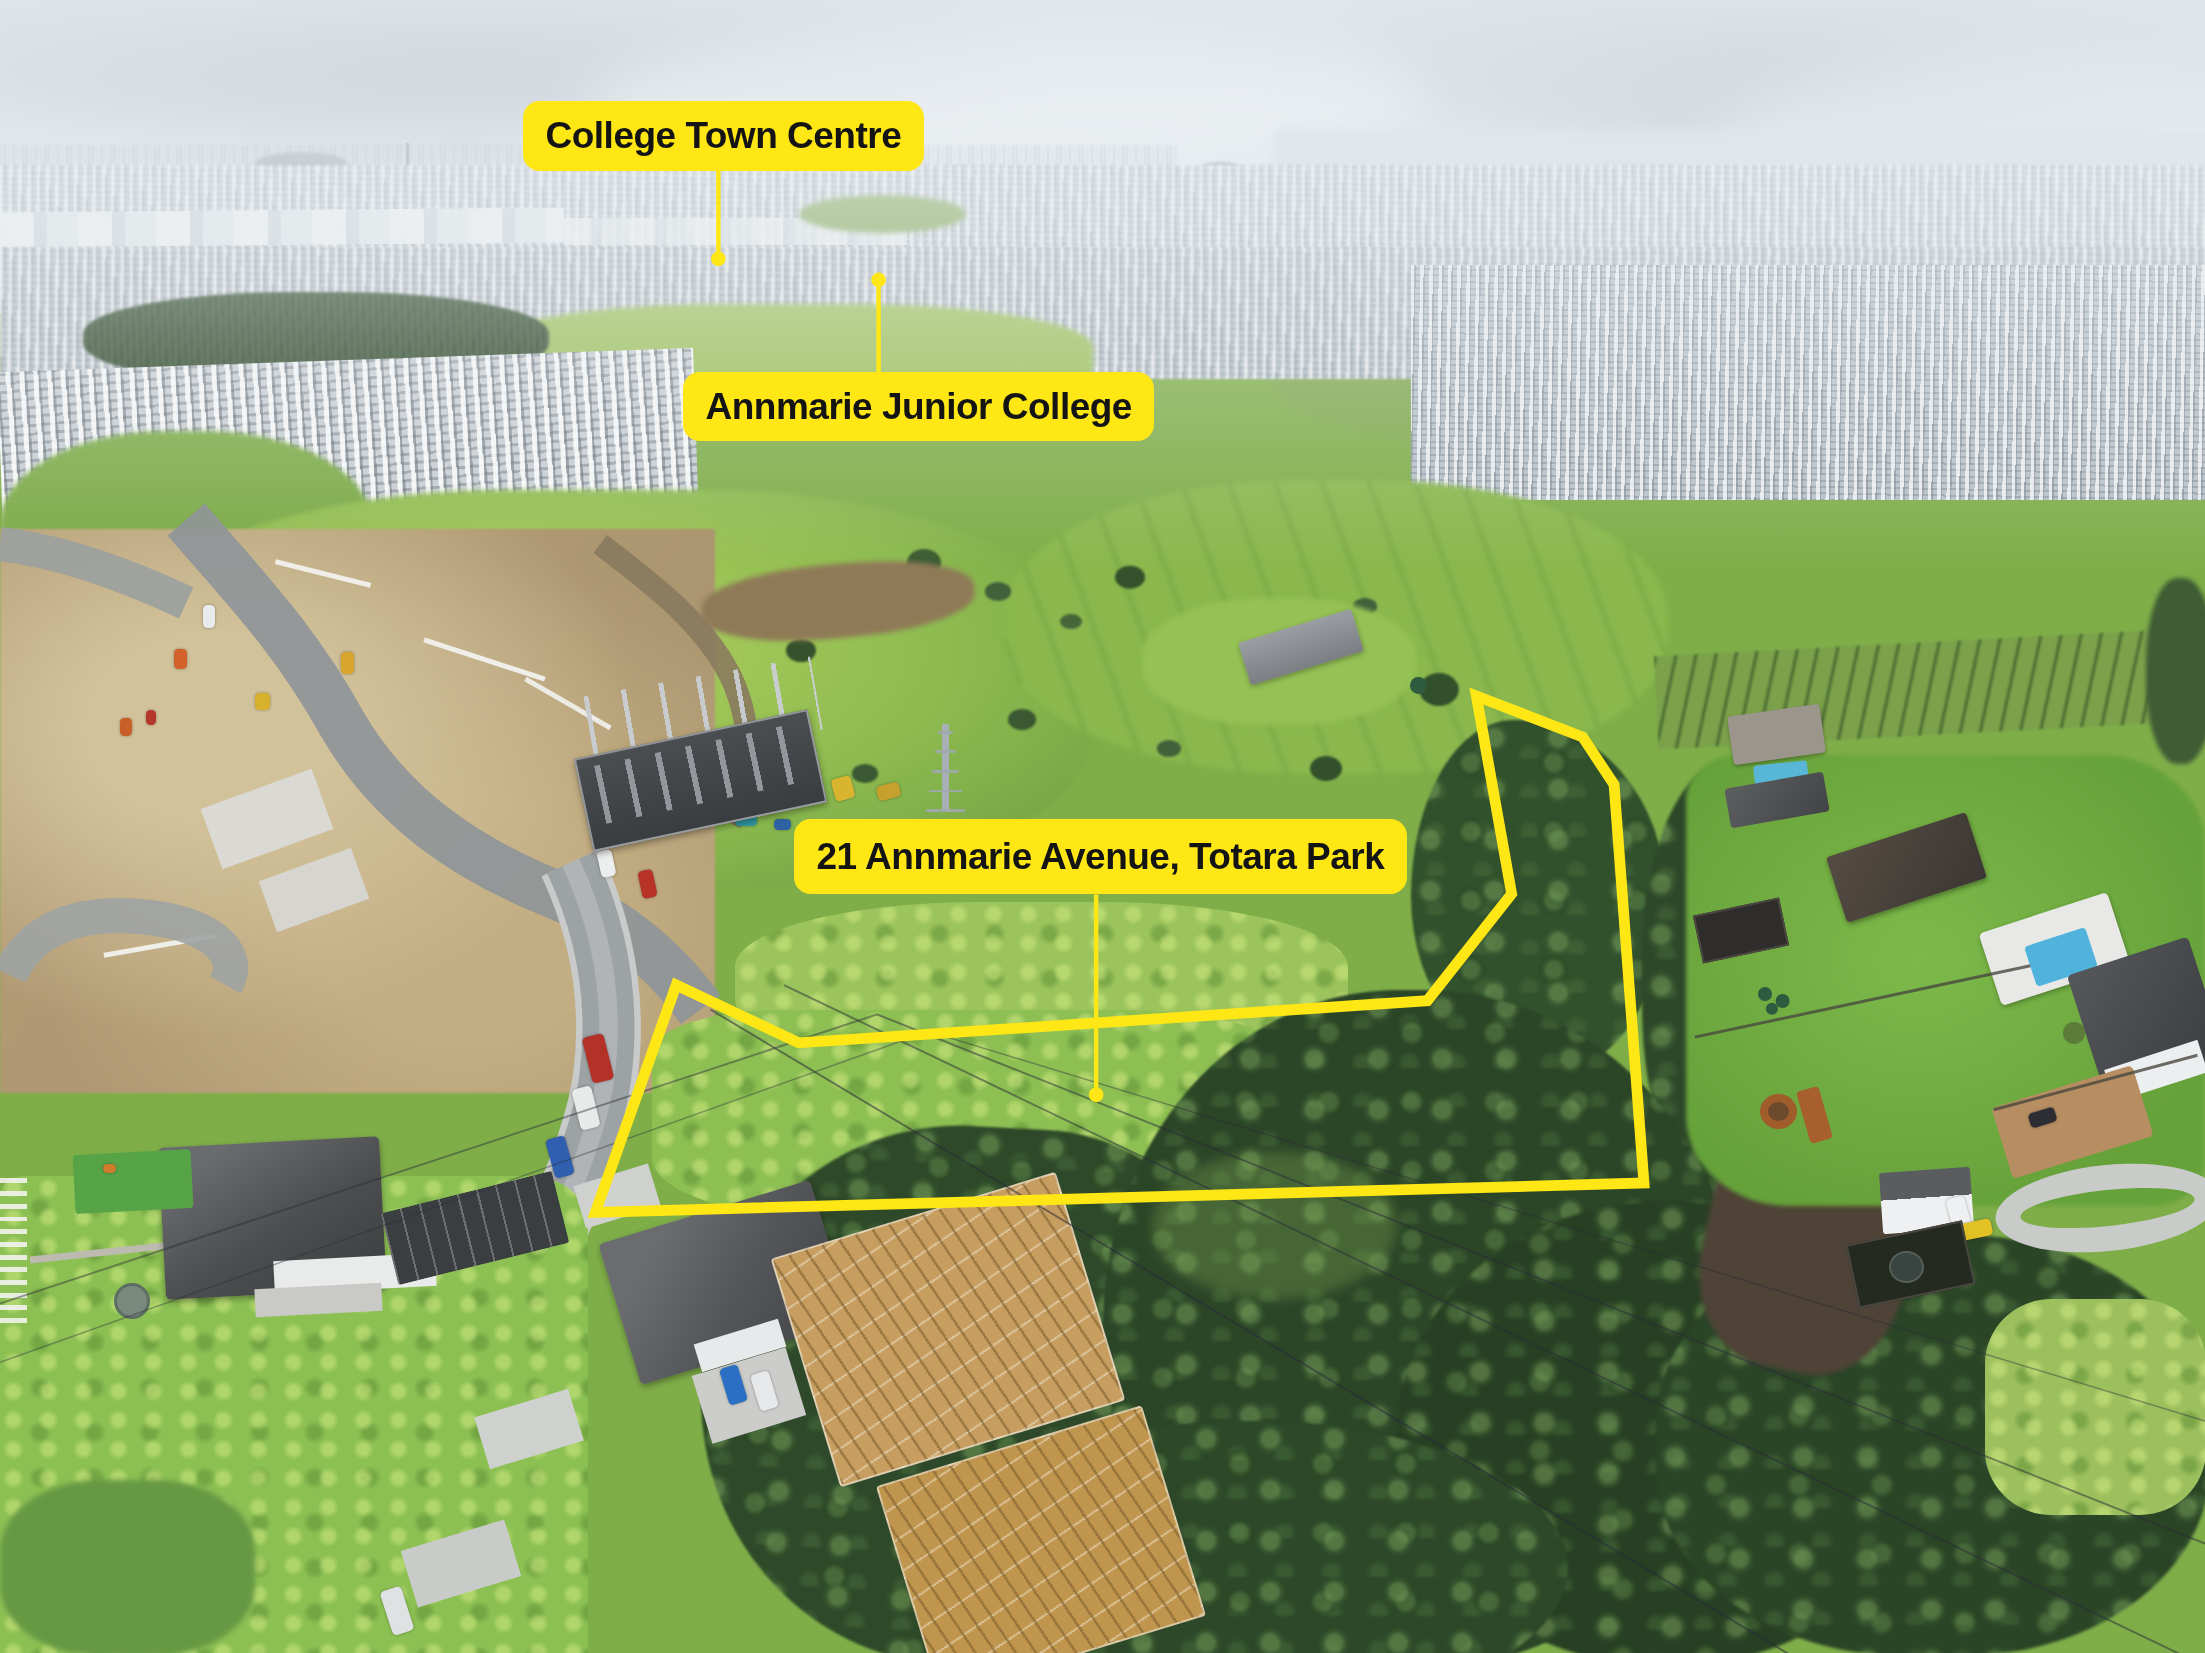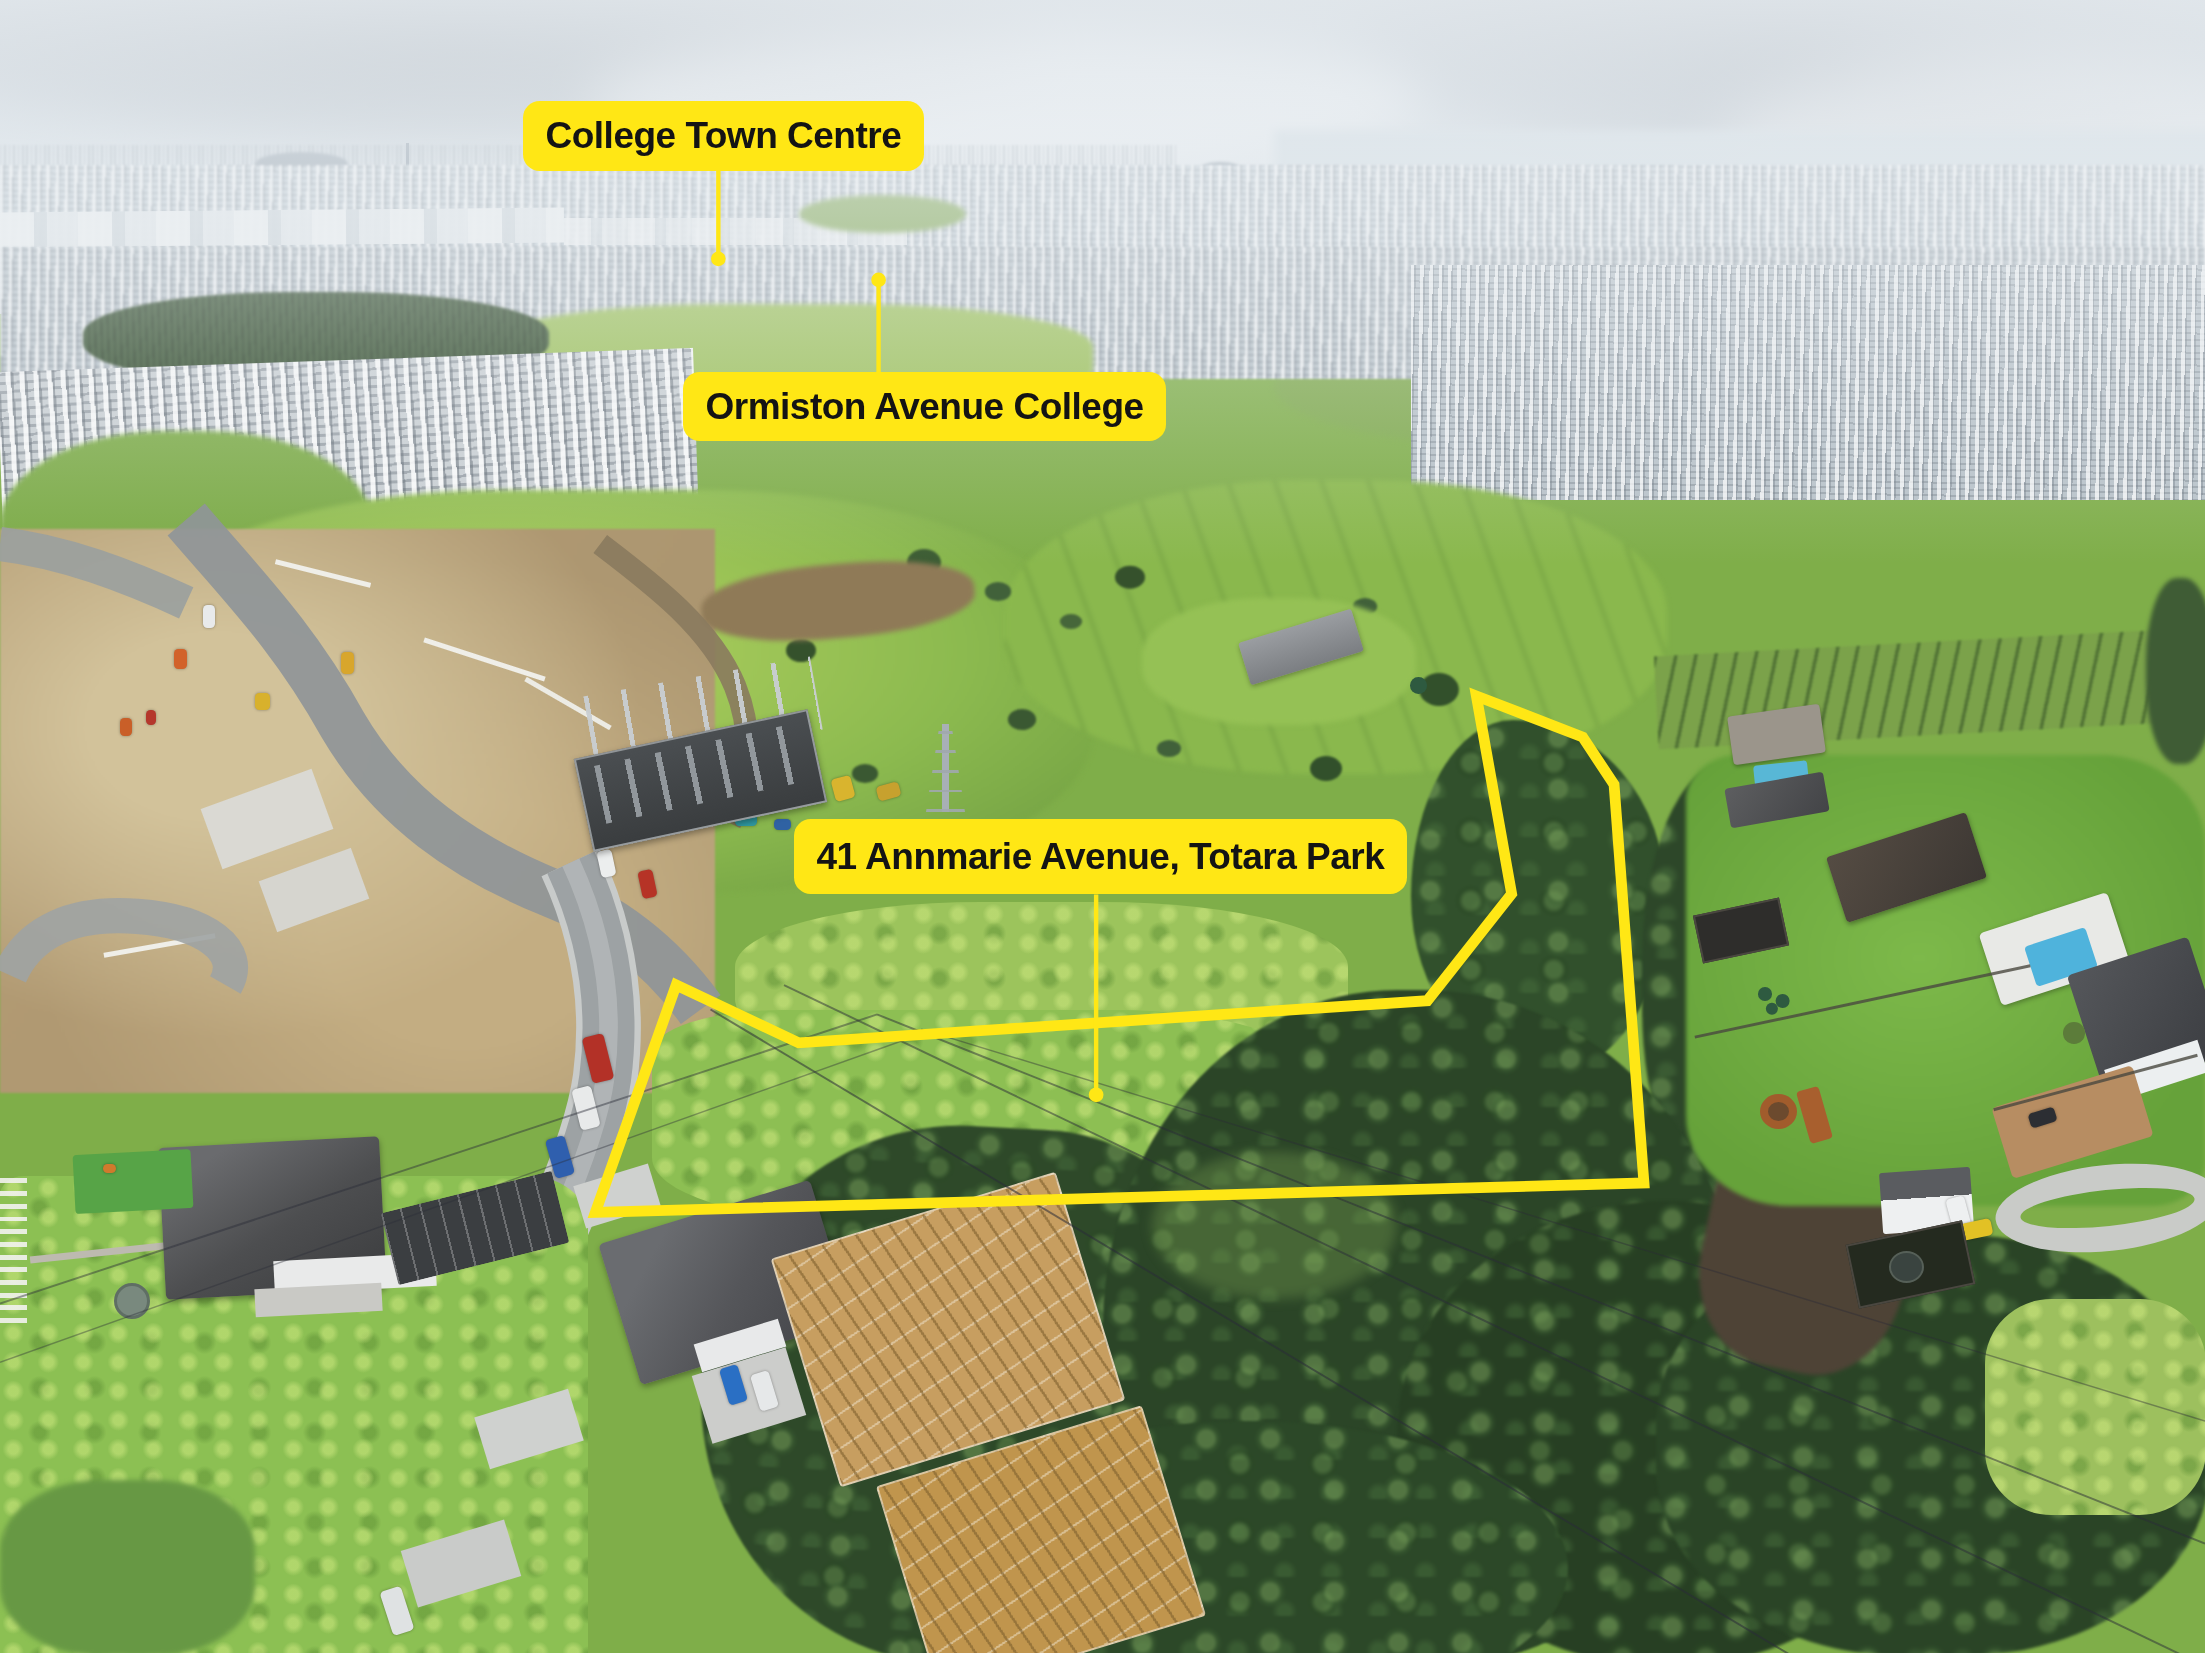--- a/index.html
+++ b/index.html
@@ -198,17 +198,17 @@
     <polygon fill="none" stroke-width="22" stroke-linejoin="miter" stroke-miterlimit="8" points="3013,1420 3230,1504 3294,1601 3355,2414 1215,2474 1380,2010 1630,2128 2913,2042 3085,1824" stroke="#FFE715"></polygon>
     <line stroke-width="9" x1="1466" y1="348" x2="1466" y2="528" stroke="#FFE715"></line>
     <circle cx="1466" cy="528" r="15" fill="#FFE715"></circle>
     <line stroke-width="9" x1="1793" y1="759" x2="1793" y2="571" stroke="#FFE715"></line>
     <circle cx="1793" cy="571" r="15" fill="#FFE715"></circle>
     <line stroke-width="9" x1="2237" y1="1825" x2="2237" y2="2234" stroke="#FFE715"></line>
     <circle cx="2237" cy="2234" r="15" fill="#FFE715"></circle>
   </svg>
 
   <div class="label" id="label-1">College Town Centre</div>
-  <div class="label" id="label-2">Ormiston Avenue College</div>
-  <div class="label" id="label-3">41 Annmarie Avenue, Totara Park</div>
+  <div class="label" id="label-2">Annmarie Junior College</div>
+  <div class="label" id="label-3">21 Annmarie Avenue, Totara Park</div>
 
 </div>
 
 
 </body></html>

